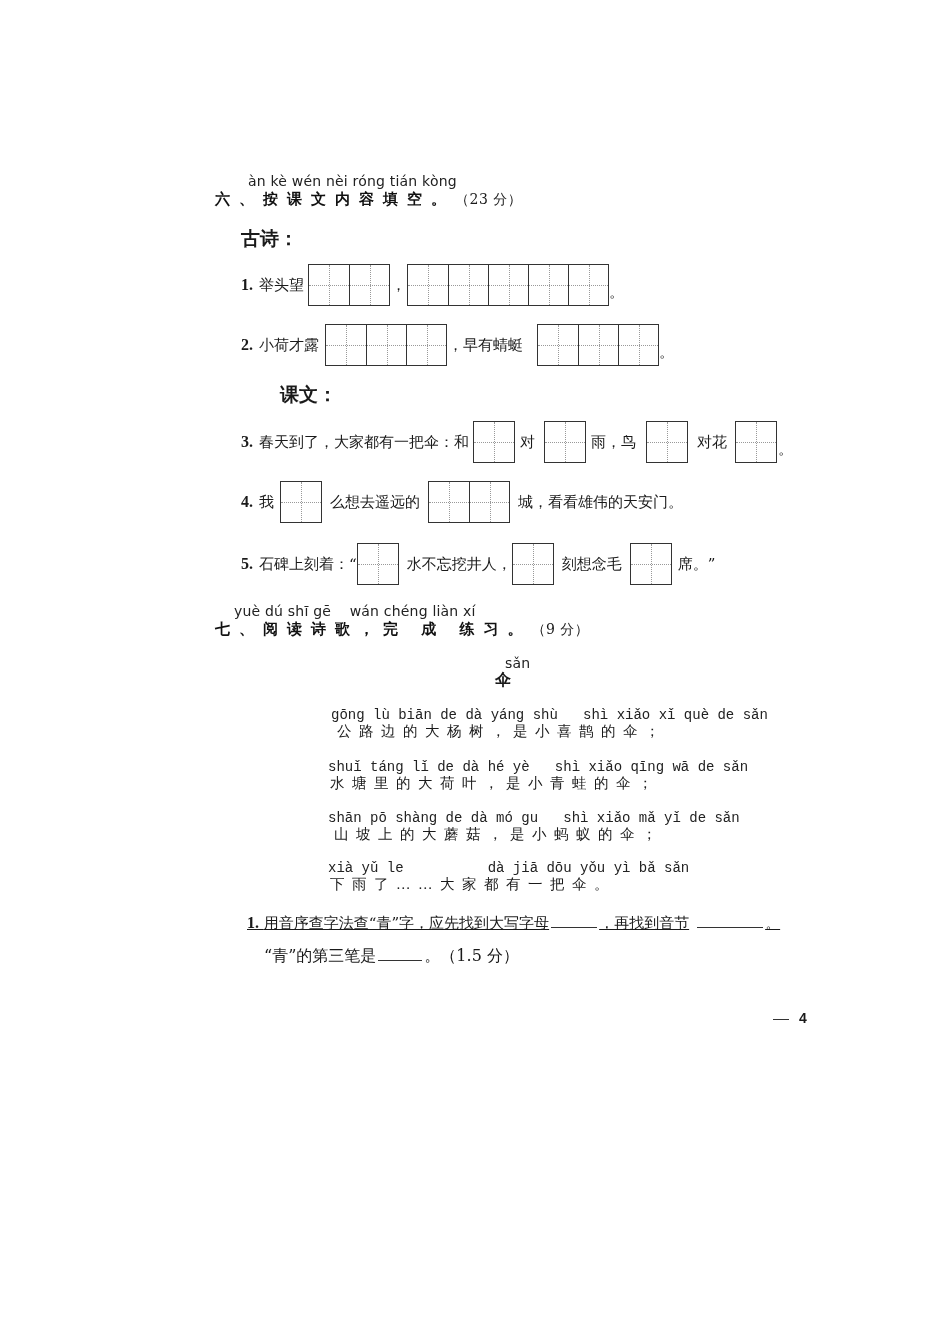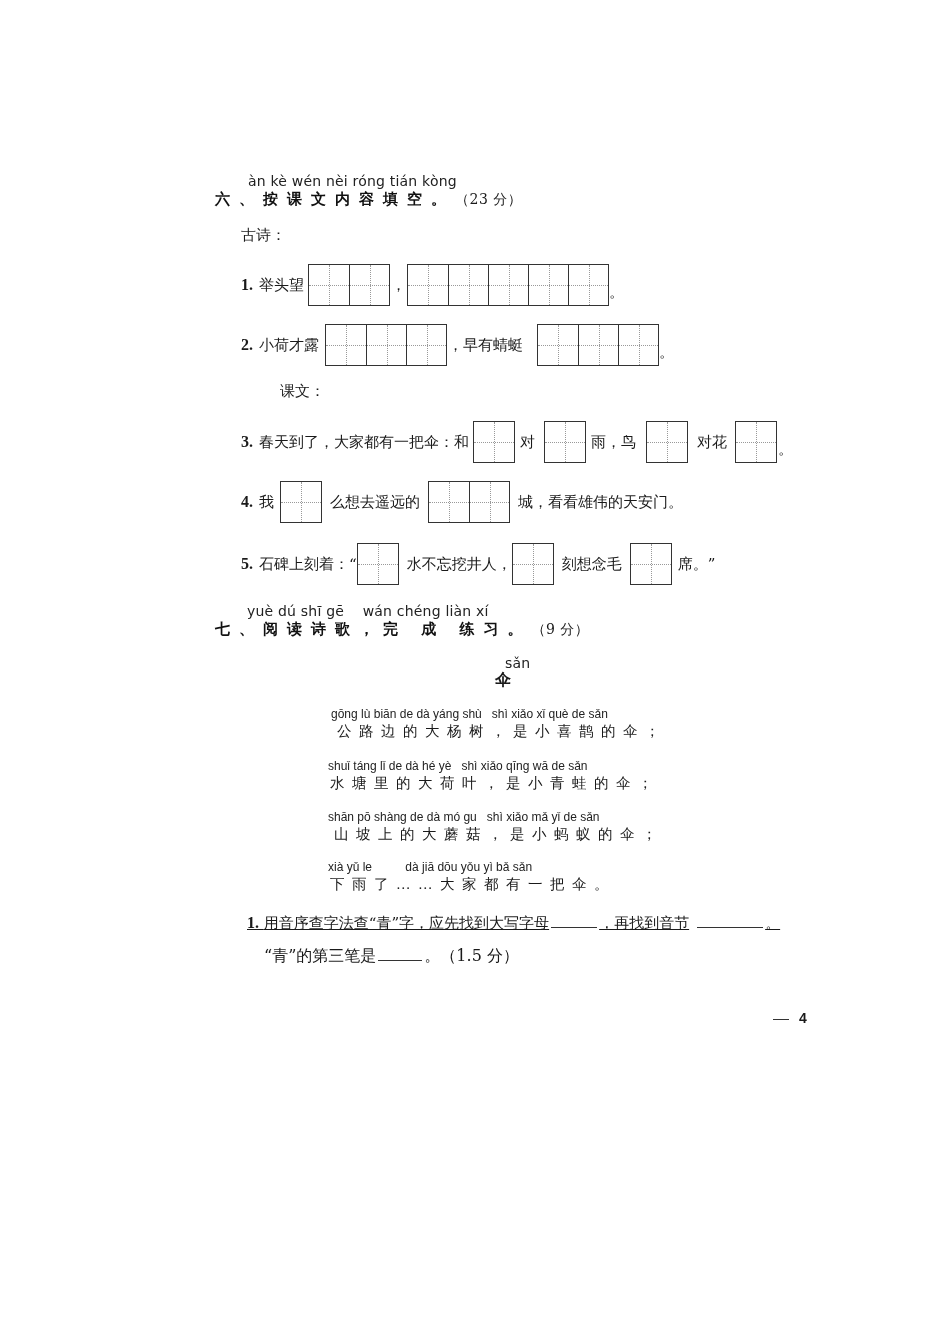--- a/index.html
+++ b/index.html
@@ -2,29 +2,29 @@
 <html><head>
 <meta charset="utf-8">
 <style>
   html, body { margin:0; padding:0; background:#ffffff; }
   body { width:950px; height:1344px; position:relative; overflow:hidden;
          font-family:"DejaVu Serif", "Liberation Serif", serif; color:#1a1a1a; }
   .abs { position:absolute; white-space:nowrap; }
   .py { font-family:"DejaVu Sans", "Liberation Sans", sans-serif; font-size:14px; color:#222; letter-spacing:0.2px; }
   .sec-title { font-family:"DejaVu Sans", "Liberation Sans", sans-serif; font-weight:bold; font-size:15px; letter-spacing:9px; color:#111; }
   .sec-score { font-family:"DejaVu Serif", "Liberation Serif", serif; font-size:14px; letter-spacing:0.5px; font-weight:normal; }
-  .sub { font-size:15px; }
+  .sub { font-size:19px;font-weight:bold; }
   .q { font-size:15px; display:flex; align-items:center; position:absolute; white-space:nowrap; }
   .q .num { font-weight:bold; margin-right:6px; font-family:"Liberation Serif", serif; font-size:16px; }
   .boxes { display:inline-flex; border:1.3px solid #333; height:40px; }
   .box { width:40px; height:40px; position:relative; box-sizing:border-box; }
   .box + .box { border-left:1.3px solid #333; }
   .box::before { content:""; position:absolute; left:50%; top:0; bottom:0; border-left:1px dotted #999; }
   .box::after { content:""; position:absolute; top:50%; left:0; right:0; border-top:1px dotted #999; }
-  .poem-py { position:absolute; font-family:Liberation Sans, sans-serif; font-size:12px; color:#222; white-space:nowrap; }
+  .poem-py { position:absolute; font-family:Liberation Mono, monospace; font-size:14px; color:#222; white-space:nowrap; }
   .poem-cn { position:absolute; font-size:14.5px; letter-spacing:7.5px; white-space:nowrap; font-family:Liberation Serif, serif; }
   .blank { display:inline-block; border-bottom:1px solid #333; height:14px; vertical-align:baseline; margin:0 2px; }
   .pageno { position:absolute; left:773px; top:1010px; font-family:"Liberation Sans", sans-serif; font-size:14px; font-weight:bold; }
   .pageno .dash { display:inline-block; width:16px; border-top:1.2px solid #333; vertical-align:middle; margin-right:10px; }
 </style>
 </head>
 <body>
 
 <div class="abs py" style="left:248px; top:173px;">àn kè wén nèi róng tián kòng</div>
 <div class="abs" style="left:215px; top:189px;">
@@ -115,21 +115,21 @@
   <span class="boxes" style="margin:0 8px 0 0;">
       <span class="box"></span>
     </span>
   <span>刻想念毛</span>
   <span class="boxes" style="margin:0 6px 0 8px;">
       <span class="box"></span>
     </span>
   <span>席。”</span>
 </div>
 
-<div class="abs py" style="left:247px; top:603px; white-space:pre;">yuè dú shī gē    wán chéng liàn xí</div>
+<div class="abs py" style="left:234px; top:603px; white-space:pre;">yuè dú shī gē    wán chéng liàn xí</div>
 <div class="abs" style="left:215px; top:619px;">
   <span class="sec-title">七、</span><span class="sec-title">阅读诗歌，完 成 练习</span><span class="sec-title">。</span><span class="sec-score">（9 分）</span>
 </div>
 
 <div class="abs py" style="left:505px; top:655px;text-align:center;">sǎn</div>
 <div class="abs" style="left:495px; top:670px; font-size:16px; font-weight:bold; font-family:'DejaVu Sans', sans-serif;">伞</div>
 
 <div class="poem-py" style="left:331px; top:707px; white-space:pre;">gōng lù biān de dà yáng shù   shì xiǎo xǐ què de sǎn</div>
 <div class="poem-cn" style="left:337px; top:722px;">公路边的大杨树，是小喜鹊的伞；</div>
 

